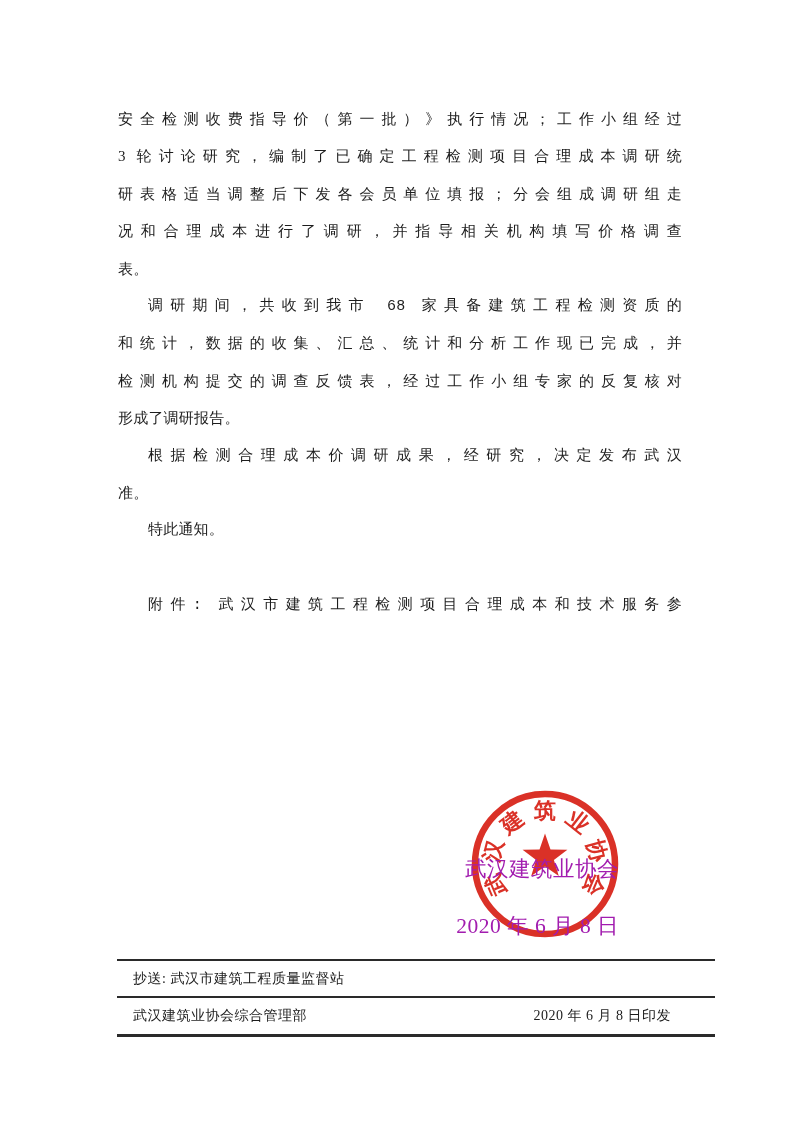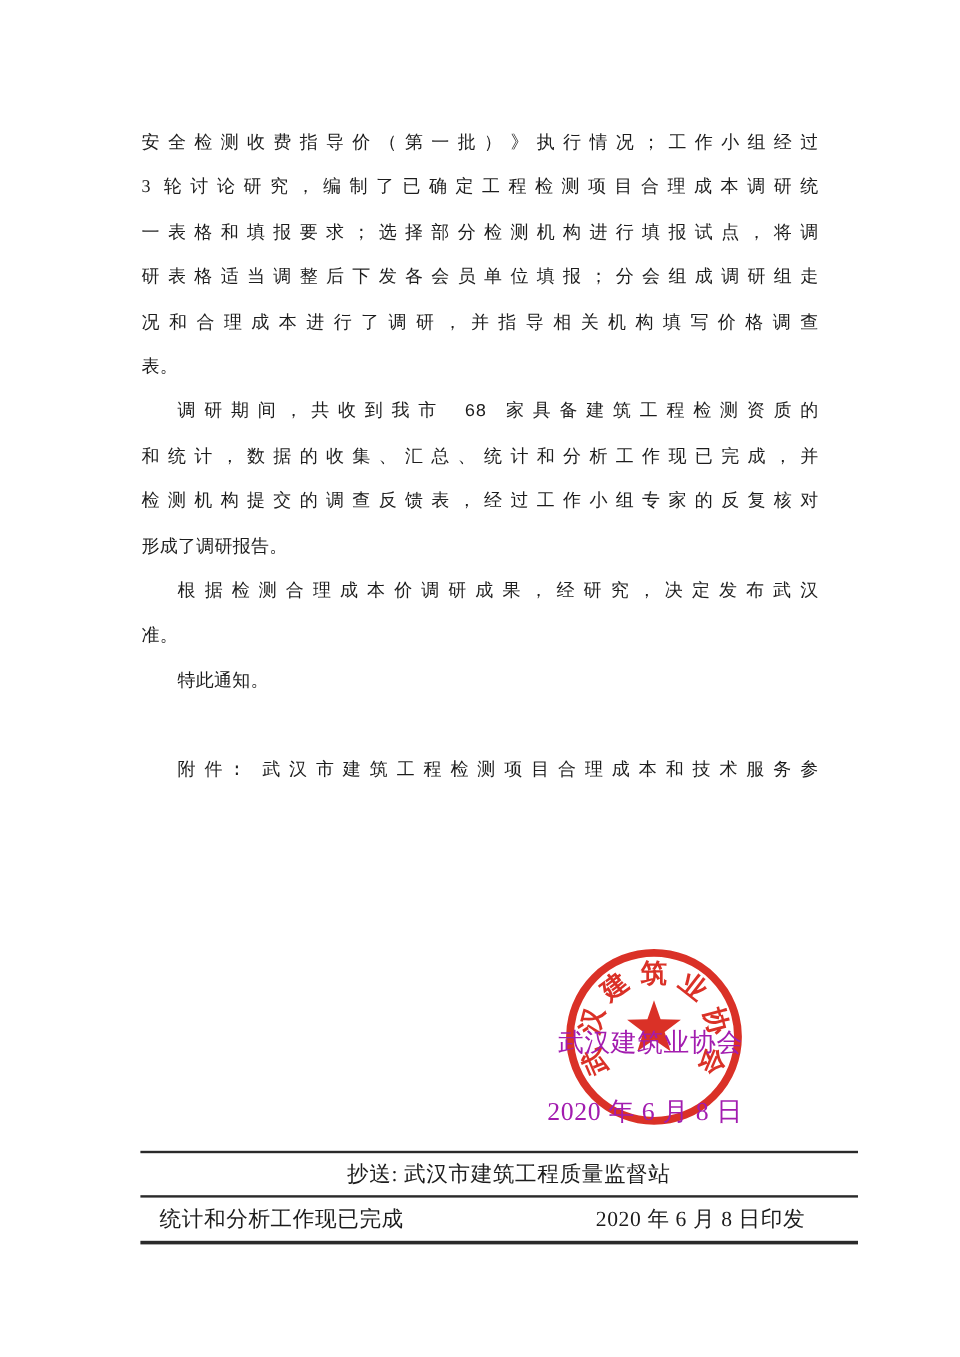--- a/index.html
+++ b/index.html
@@ -60,23 +60,22 @@
   .seal-char{
     fill:#d9261c;
     font-size:22px;
     font-weight:600;
     font-family:"Liberation Serif","DejaVu Serif",serif;
   }
   
   .footer{
     position:absolute;
     left:117px;top:959px;width:598px;
-    font-size:18px;
+    font-size:14px;
     color:#1c1c1c;
-    text-align:center;
   }
   .rule{ background:#2a2a2a; }
   .rule-thin{ height:2px; }
   .rule-thick{ height:3px; }
   .footer-row{
     box-sizing:border-box;
     padding-left:16px;
     letter-spacing:0.5px;
   }
   .footer-row.cc{
@@ -90,21 +89,20 @@
   }
 </style>
 </head>
 <body>
 
 <div class="page">
 
   <div class="body-text">
     <div class="line jl">安全检测收费指导价（第一批）》执行情况；工作小组经过</div>
     <div class="line jl">3 轮讨论研究，编制了已确定工程检测项目合理成本调研统</div>
-    <div class="line jl">一表格和填报要求；选择部分检测机构进行填报试点，将调</div>
     <div class="line jl">研表格适当调整后下发各会员单位填报；分会组成调研组走</div>
     <div class="line jl">况和合理成本进行了调研，并指导相关机构填写价格调查</div>
     <div class="line">表。</div>
     <div class="line jl ind">调研期间，共收到我市 68 家具备建筑工程检测资质的</div>
     <div class="line jl">和统计，数据的收集、汇总、统计和分析工作现已完成，并</div>
     <div class="line jl">检测机构提交的调查反馈表，经过工作小组专家的反复核对</div>
     <div class="line">形成了调研报告。</div>
     <div class="line jl ind">根据检测合理成本价调研成果，经研究，决定发布武汉</div>
     <div class="line">准。</div>
     <div class="line ind">特此通知。</div>
@@ -127,19 +125,19 @@
   <div class="sig-line sig-org">武汉建筑业协会</div>
   <div class="sig-line sig-date">2020 年 6 月 8 日</div>
 
   <div class="footer">
     <div class="rule rule-thin"></div>
     <div class="footer-row cc">
       <span>抄送: 武汉市建筑工程质量监督站</span>
     </div>
     <div class="rule rule-thin"></div>
     <div class="footer-row issue">
-      <span>统计和分析工作现已完成</span>
+      <span>武汉建筑业协会综合管理部</span>
       <span>2020 年 6 月 8 日印发</span>
     </div>
     <div class="rule rule-thick"></div>
   </div>
 
 </div>
 
 </body></html>

